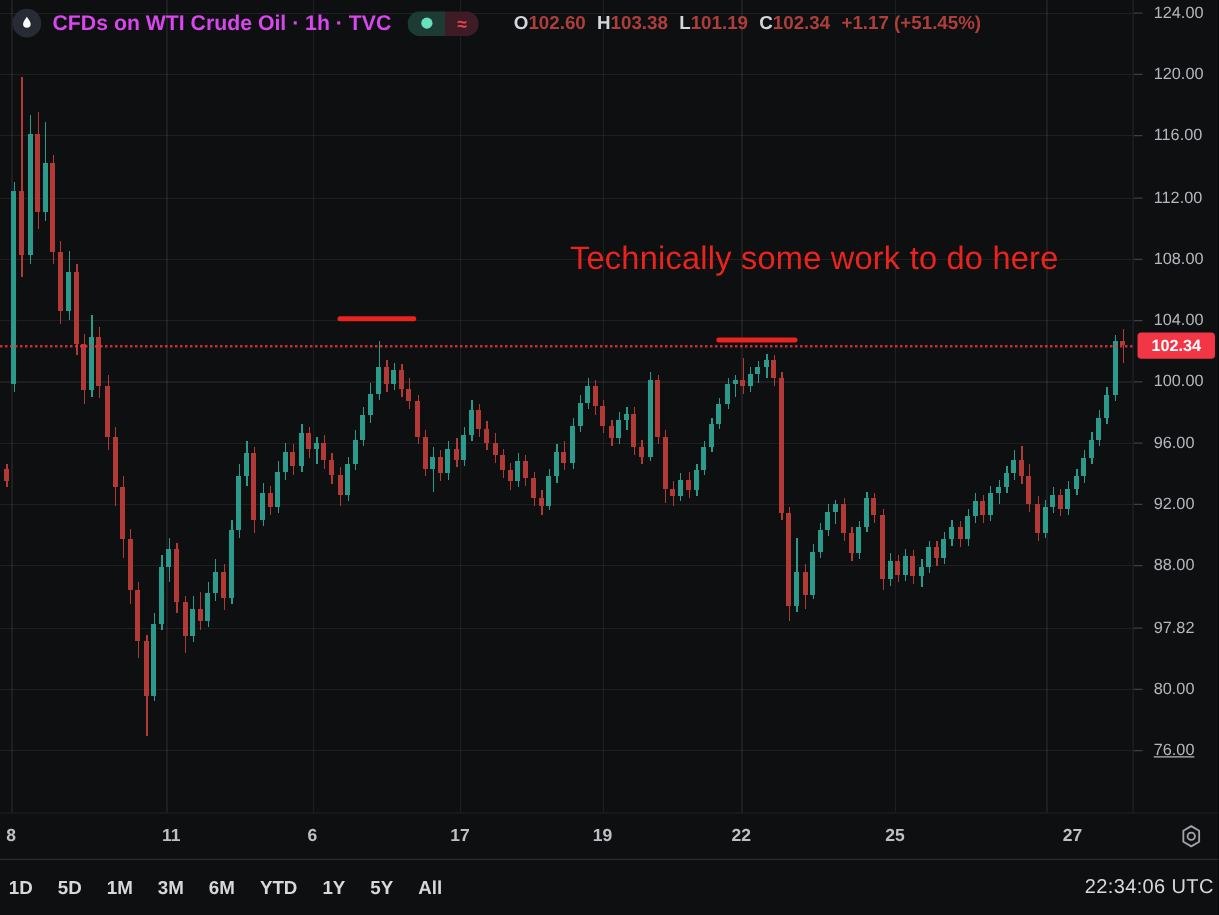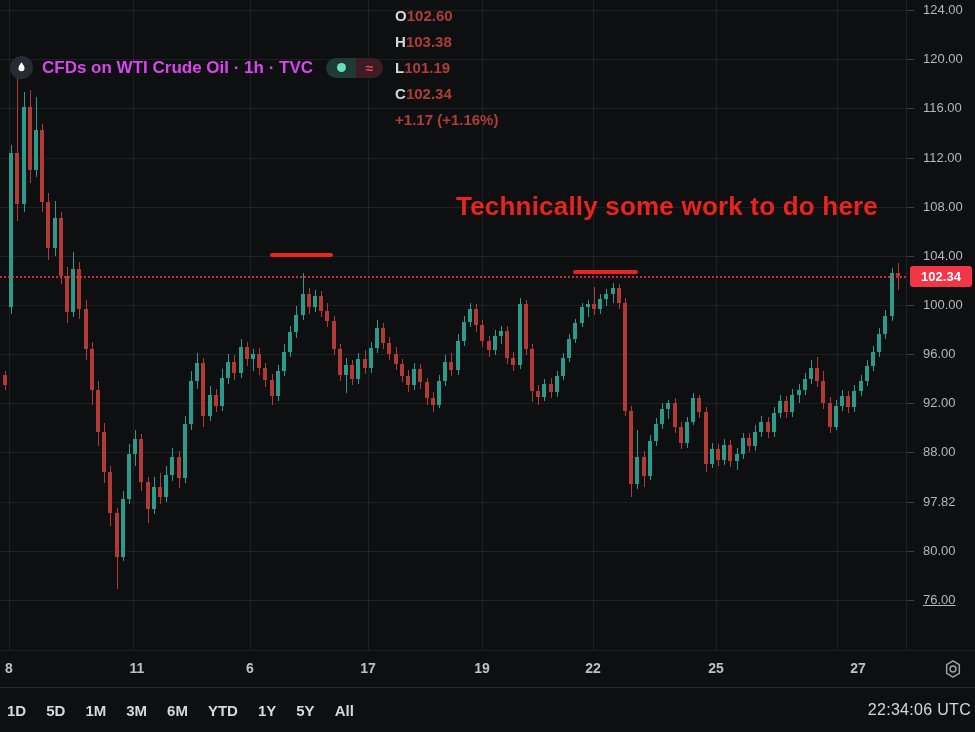--- a/index.html
+++ b/index.html
@@ -4,33 +4,33 @@
 <style>
   html,body{margin:0;padding:0;background:#000;}
   .app{position:relative;width:975px;height:732px;background:#0e0f11;overflow:hidden;
        font-family:"Liberation Sans",sans-serif;-webkit-font-smoothing:antialiased;}
   
   .chart-pane{position:absolute;left:0;top:0;width:906px;height:650px;}
   .chart-pane svg{position:absolute;left:0;top:0;}
   .dotted-price-line{position:absolute;left:0;width:906px;height:0;
        border-top:2px dotted rgba(242,54,69,.8);z-index:3;}
   .marker-line{position:absolute;height:4px;border-radius:2px;z-index:4;}
-  .annotation{position:absolute;left:456px;top:191px;font-size:26px;font-weight:700;
+  .annotation{position:absolute;left:456px;top:191px;font-size:26px;font-weight:400;
        white-space:nowrap;z-index:4;letter-spacing:.2px;}
   
   .symbol-row{position:absolute;left:10px;top:7px;display:flex;align-items:center;z-index:6;}
   .logo{width:23px;height:23px;border-radius:50%;background:#272b34;display:flex;
        align-items:center;justify-content:center;flex:none;}
   .title{font-size:17px;font-weight:700;color:#d946ef;margin-left:9px;white-space:nowrap;}
   .pill{display:flex;height:20px;border-radius:10px;overflow:hidden;margin-left:13px;flex:none;}
   .pill-left{width:30px;background:#1d3a33;display:flex;align-items:center;justify-content:center;}
   .pill-dot{width:9px;height:9px;border-radius:50%;background:#68e0bd;}
   .pill-right{width:27px;background:#3d1c26;color:#ef4455;font-weight:700;font-size:14px;
        display:flex;align-items:center;justify-content:center;}
-  .ohlc{display:flex;gap:9px;margin-left:12px;font-size:15px;font-weight:700;white-space:nowrap;flex-direction:column;}
+  .ohlc{display:flex;gap:9px;margin-left:28px;font-size:15px;font-weight:700;white-space:nowrap;}
   .ohlc .lbl{color:#d3d6db;}
   .ohlc .val{color:#ad3e3a;}
   
   .price-axis{position:absolute;left:906px;top:0;width:69px;height:650px;
        border-left:1px solid #202329;box-sizing:border-box;}
   .price-label{position:absolute;left:16px;font-size:13px;font-weight:500;color:#b4b7bd;}
   .price-tick{position:absolute;left:0;width:7px;height:1px;background:#3a3e46;}
   .price-badge{position:absolute;left:3px;right:3px;height:21px;border-radius:3px;
        display:flex;align-items:center;justify-content:center;color:#fff;
        font-size:13px;font-weight:700;z-index:5;}
@@ -675,21 +675,21 @@
       <span class="pill-left">
           <span class="pill-dot"></span>
         </span>
       <span class="pill-right">≈</span>
     </span>
     <span class="ohlc">
       <span><span class="lbl">O</span><span class="val">102.60</span></span>
       <span><span class="lbl">H</span><span class="val">103.38</span></span>
       <span><span class="lbl">L</span><span class="val">101.19</span></span>
       <span><span class="lbl">C</span><span class="val">102.34</span></span>
-      <span class="val">+1.17 (+1.16%)</span>
+      <span class="val">+1.17 (+51.45%)</span>
     </span>
   </div>
 
   <div class="price-axis">
     <div class="price-badge" style="top: 265.741px; background: rgb(242, 54, 69);">102.34</div>
   <div class="price-label" style="top: 2.04px;">124.00</div>
       <div class="price-tick" style="top: 10px;"></div>
       <div class="price-label" style="top: 51.2px;">120.00</div>
       <div class="price-tick" style="top: 59px;"></div>
       <div class="price-label" style="top: 100.36px;">116.00</div>

